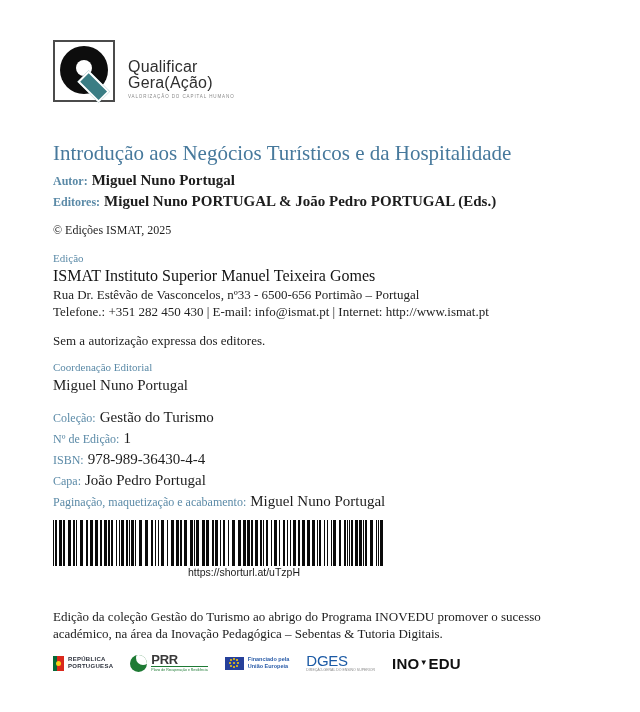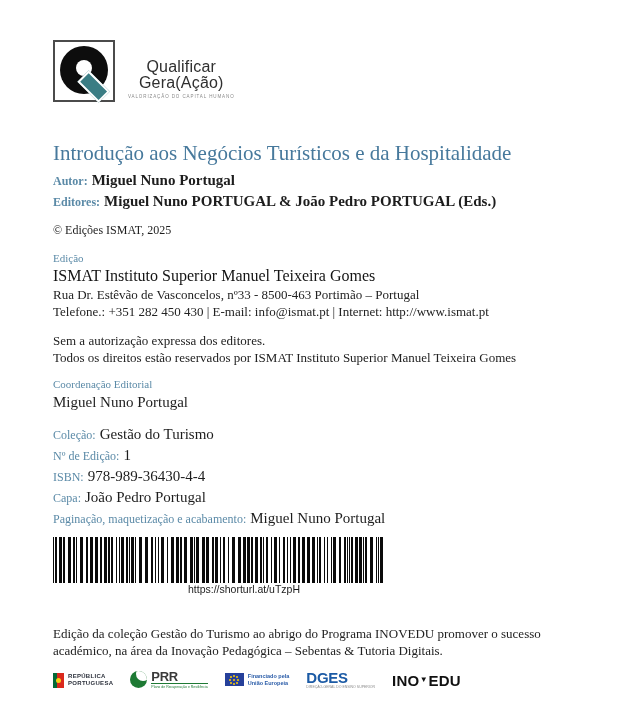--- a/index.html
+++ b/index.html
@@ -7,21 +7,21 @@
         font-family:"Liberation Serif", serif;color:#1d1d1d;}
   .content{padding:30px 45px 0 53px;}
 
   
   .logo-row{display:flex;align-items:flex-end;gap:13px;height:72px;}
   .logo-mark{position:relative;width:62px;height:62px;border:2px solid #4b4b4b;background:#fff;box-sizing:border-box;flex:0 0 auto;}
   .q-circle{position:absolute;left:5px;top:4px;width:48px;height:48px;background:#0d0d0d;border-radius:50%;}
   .q-hole{position:absolute;left:21px;top:18px;width:16px;height:16px;background:#fff;border-radius:50%;}
   .q-tail{position:absolute;left:28px;top:26px;width:26px;height:12px;background:#3a7d84;border:2px solid #fff;
           transform:rotate(45deg);transform-origin:left center;}
-  .logo-text{font-family:"Liberation Sans", sans-serif;color:#2f2f2f;line-height:1.05;padding-bottom:2px;text-align:center;}
+  .logo-text{font-family:"Liberation Sans", sans-serif;color:#2f2f2f;line-height:1.05;padding-bottom:2px;}
   .logo-text .l1,.logo-text .l2{font-size:16px;font-weight:400;letter-spacing:0.2px;}
   .logo-tagline{font-size:4.5px;color:#8a8a8a;letter-spacing:0.9px;margin-top:3px;text-transform:uppercase;}
 
   
   .title{margin-top:38px;font-size:21px;line-height:26px;color:#47799c;font-weight:400;}
   .meta{margin-top:4px;}
   .meta-line{line-height:20px;font-weight:bold;}
   .lbl{color:#5b8aa7;font-size:12px;}
   .val{color:#1d1d1d;font-size:15px;}
   .copyright{margin-top:8px;font-size:12px;line-height:20px;}
@@ -41,36 +41,36 @@
   
   .barcode-wrap{margin-top:8px;width:382px;}
   .barcode{width:330px;height:46px;}
   .barcode svg{display:block;}
   .barcode-caption{font-family:"Liberation Sans", sans-serif;font-size:10.5px;color:#1c1c1c;text-align:center;line-height:12px;}
 
   .program-note{margin-top:30px;font-size:13px;line-height:17px;color:#222;max-width:548px;}
 
   
   .footer-logos{margin-top:12px;display:flex;align-items:center;gap:17px;font-family:"Liberation Sans", sans-serif;}
-  .flogo{display:flex;align-items:flex-start;gap:4px;}
+  .flogo{display:flex;align-items:center;gap:4px;}
   .pt-flag{position:relative;width:11px;height:15px;overflow:hidden;flex:0 0 auto;}
   .pt-flag .green{position:absolute;left:0;top:0;width:40%;height:100%;background:#046a38;}
   .pt-flag .red{position:absolute;right:0;top:0;width:60%;height:100%;background:#da291c;}
   .pt-flag .emblem{position:absolute;left:2.5px;top:5px;width:5px;height:5px;background:#f7d117;border-radius:50%;}
   .pt-text{font-size:6px;font-weight:700;color:#2a2f3a;line-height:1.25;letter-spacing:0.3px;}
   .prr-circle{position:relative;width:17px;height:17px;background:#1e7a34;border-radius:50%;overflow:hidden;flex:0 0 auto;}
   .prr-circle:after{content:"";position:absolute;left:6px;top:-4px;width:14px;height:14px;background:#fff;border-radius:50%;}
   .prr-txt .prr{font-size:13px;font-weight:800;color:#3a3a3a;line-height:11px;letter-spacing:-0.3px;}
   .prr-tag{font-size:3.5px;color:#1e7a34;line-height:4px;border-top:1px solid #1e7a34;margin-top:1px;padding-top:1px;}
   .eu-flag{position:relative;width:19px;height:13px;background:#26409a;flex:0 0 auto;}
   .eu-stars{position:absolute;left:8.5px;top:5.5px;width:2px;height:2px;background:#ffcc00;border-radius:50%;
     box-shadow:0 -4px 0 #ffcc00,0 4px 0 #ffcc00,4px 0 0 #ffcc00,-4px 0 0 #ffcc00,
                3px -3px 0 #ffcc00,-3px -3px 0 #ffcc00,3px 3px 0 #ffcc00,-3px 3px 0 #ffcc00;}
   .eu-text{font-size:5.5px;font-weight:700;color:#2a5ca8;line-height:1.25;}
-  .dges .dges-txt{font-size:15px;font-weight:700;color:#1b5aa5;line-height:13px;letter-spacing:-0.3px;}
+  .dges .dges-txt{font-size:15px;font-weight:400;color:#1b5aa5;line-height:13px;letter-spacing:-0.3px;}
   .dges .dges-tag{font-size:3.5px;color:#8a8a8a;line-height:4px;margin-top:1px;}
   .inovedu{font-size:15px;font-weight:800;color:#111;letter-spacing:0.2px;display:flex;align-items:center;}
   .inovedu .tri{font-size:8px;margin:0 0.5px;transform:translateY(-1px);}
 </style>
 </head>
 <body>
 
 <div class="page">
   <div class="content">
 
@@ -98,27 +98,26 @@
         <span class="lbl">Editores:</span>
         <span class="val">Miguel Nuno PORTUGAL &amp; João Pedro PORTUGAL (Eds.)</span>
       </div>
     </div>
 
     <div class="copyright">© Edições ISMAT, 2025</div>
 
     <div class="edicao">
       <div class="sec-label">Edição</div>
       <div class="publisher">ISMAT Instituto Superior Manuel Teixeira Gomes</div>
-      <div class="small-line">Rua Dr. Estêvão de Vasconcelos, nº33 - 8500-463 Portimão – Portugal</div>
+      <div class="small-line">Rua Dr. Estêvão de Vasconcelos, nº33 - 6500-656 Portimão – Portugal</div>
       <div class="small-line">Telefone.: +351 282 450 430  |  E-mail: info@ismat.pt  |  Internet: http://www.ismat.pt</div>
     </div>
 
     <div class="legal">
       <div class="small-line">Sem a autorização expressa dos editores.</div>
-      <div class="small-line">Todos os direitos estão reservados por ISMAT Instituto Superior Manuel Teixeira Gomes</div>
     </div>
 
     <div class="coordenacao">
       <div class="sec-label">Coordenação Editorial</div>
       <div class="val">Miguel Nuno Portugal</div>
     </div>
 
     <div class="details">
       <div class="detail-row">
         <span class="lbl">Coleção:</span>

